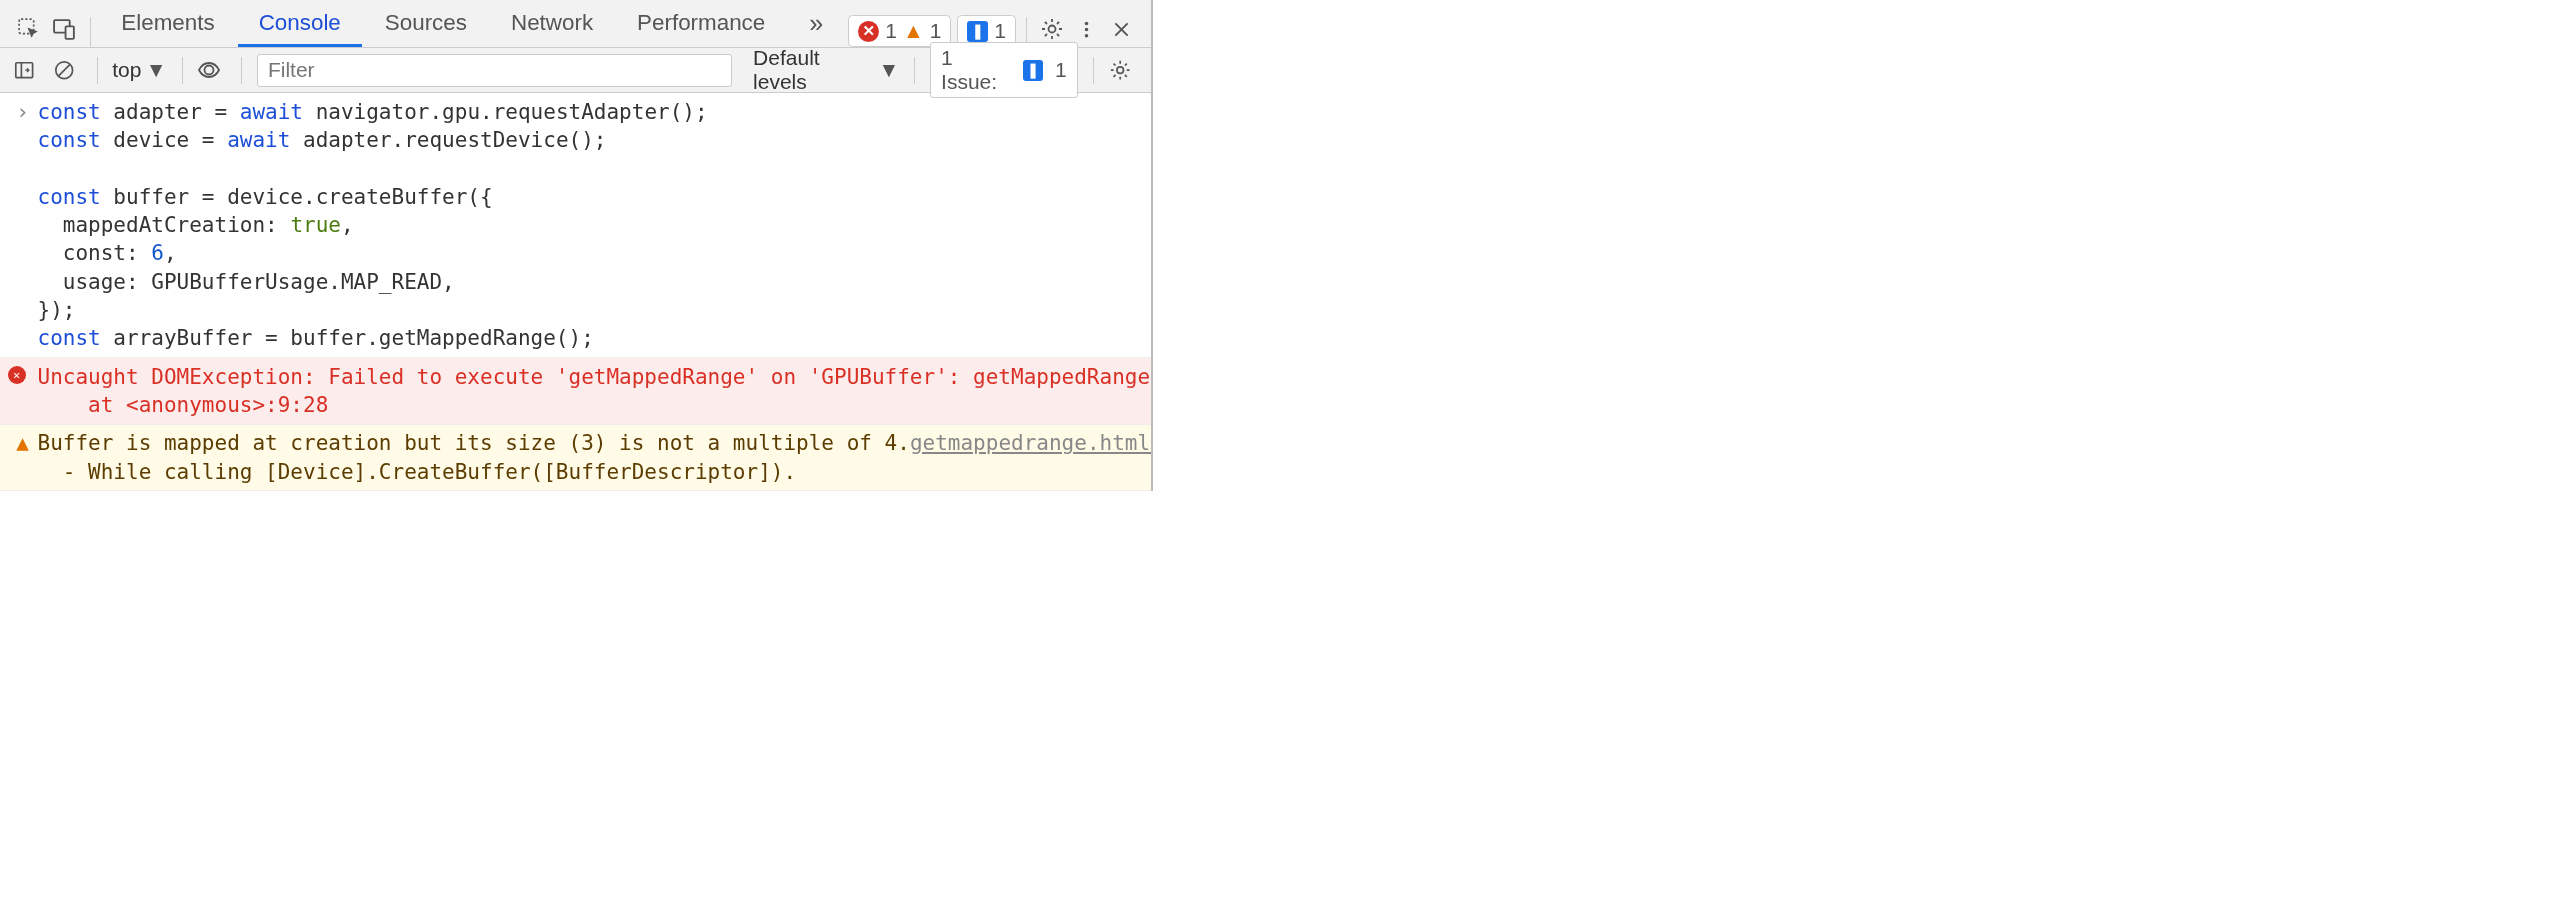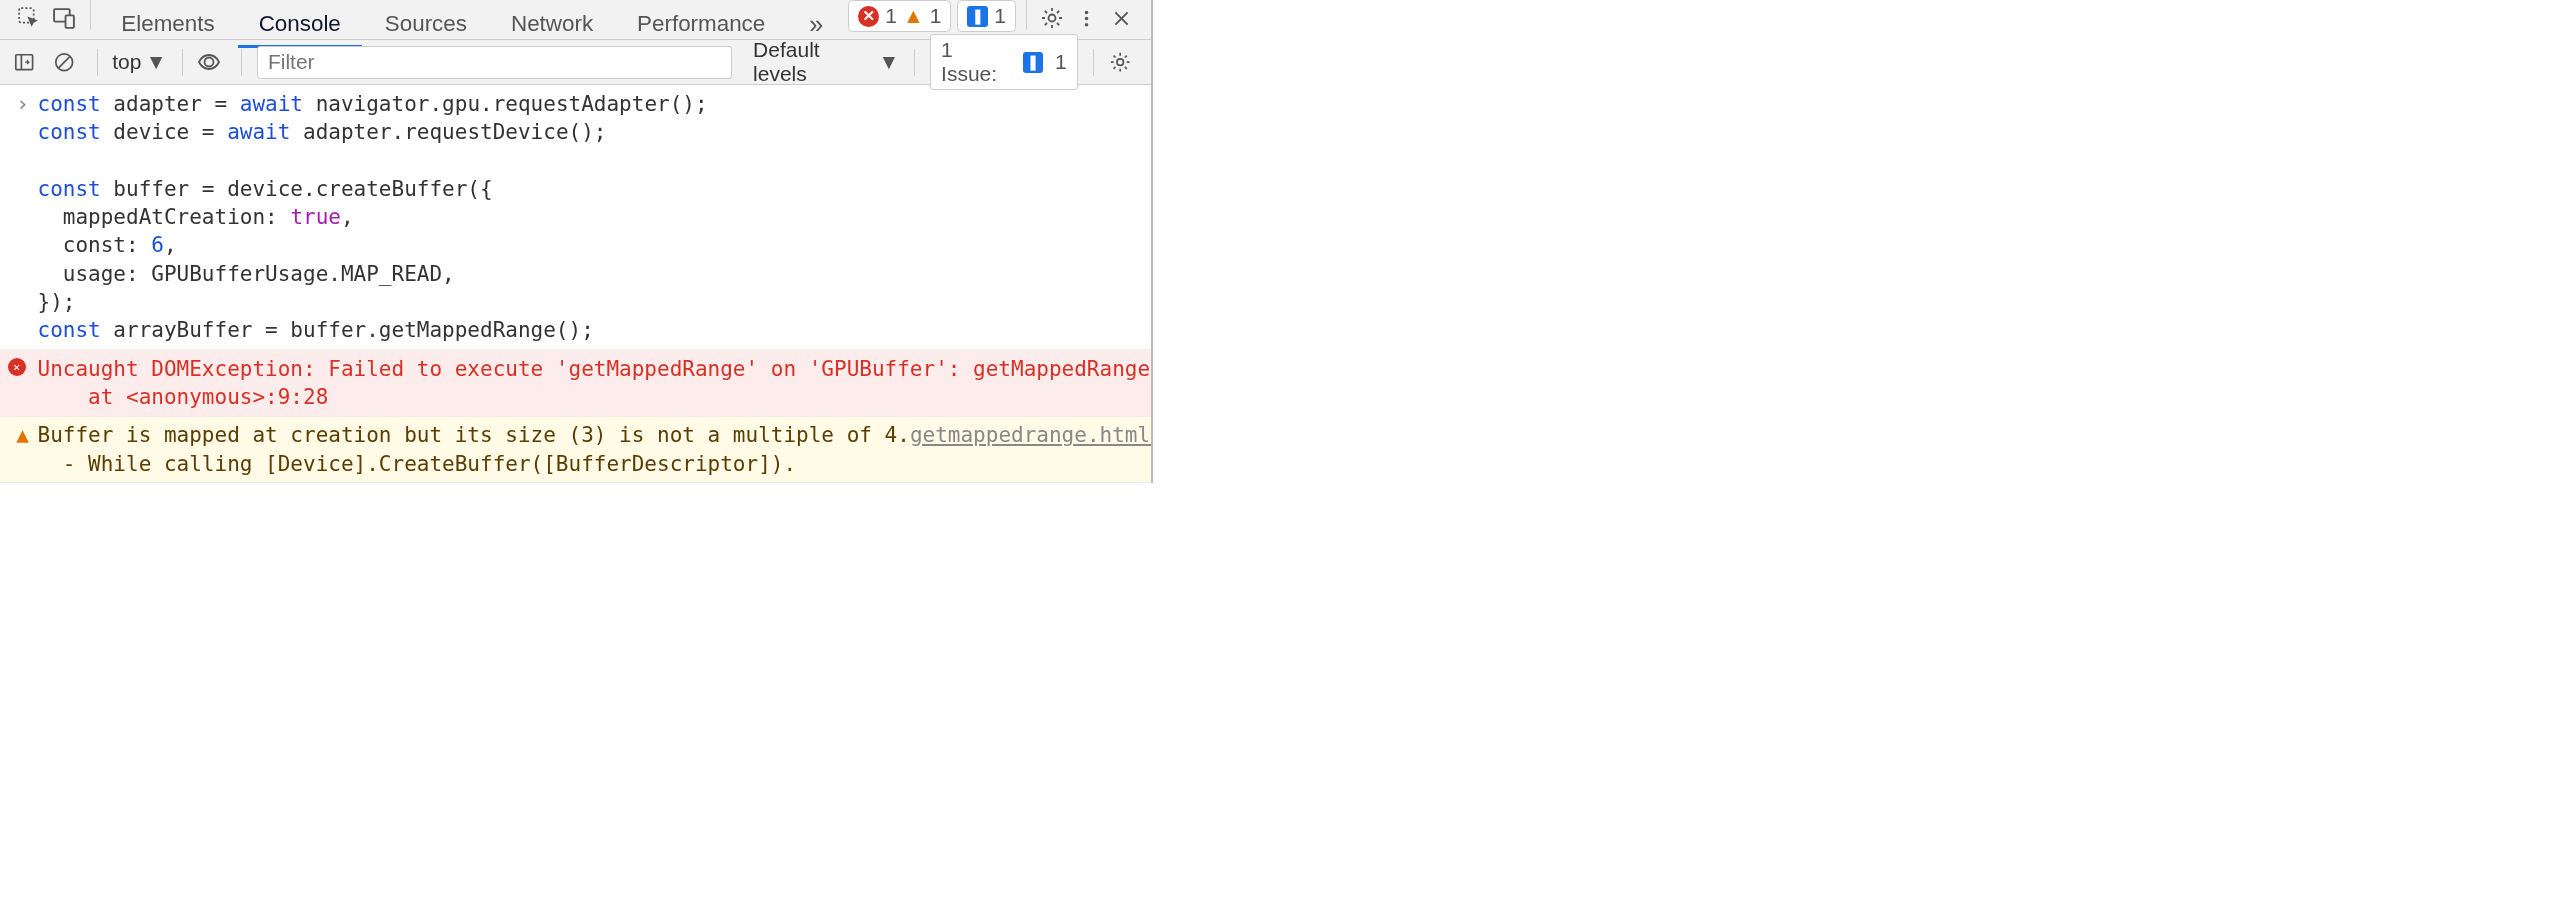--- a/index.html
+++ b/index.html
@@ -8,22 +8,22 @@
     font-family: "Helvetica Neue", Arial, sans-serif;
     font-size: 19.4px;
     color: #333;
     background: #fff;
     width: 2576px;
   }
 
   
   .tabstrip {
     display: flex;
-    align-items: flex-start;
-    height: 40px;
+    align-items: flex-end;
+    height: 48px;
     border-bottom: 0.7px solid #ccc;
     background: #f2f2f2;
     padding: 0 13.4px;
     gap: 2px;
     font-size: 22.4px;
     color: #555;
   }
   .tabstrip .icon-btn {
     width: 36px; height: 36px;
     display:flex; align-items:center; justify-content:center;
@@ -33,21 +33,21 @@
     width:0.7px; height:30px; background:#ccc; margin:0 7.5px;
   }
   .tabstrip .tab {
     padding: 0 21px;
     height:48px;
     display:flex; align-items:center;
     cursor:pointer;
     color:#555;
   }
   .tabstrip .tab.active {
-    color:#0f172a;
+    color:#1d4ed8;
     border-bottom: 3px solid #1a73e8;
     padding-top:2px; 
   }
   .tabstrip .spacer { flex:1; }
   .badge-group { display:flex; align-items:center; gap:6px; }
   .badge {
     display:flex; align-items:center; gap:6px;
     padding:3px 9px;
     border:0.7px solid #ccc;
     border-radius:4.5px;
@@ -115,21 +115,21 @@
   .row.input .gutter { color:#888; }
   .row.error { background:#fdecec; }
   .row.error .gutter { }
   .row.error .content { color:#d93025; }
   .row.warn  { background:#fffbe6; }
   .row.warn  .content { color:#5c3c00; }
 
   
   .kw   { color:#1d4ed8; }
   .num  { color:#1155cc; }
-  .bool { color:#a21caf;text-align:center; }
+  .bool { color:#4d7c0f;text-align:center; }
 
   svg { display:block; }
 
   
   .rightpane {
     width:1425px;
     border-left:2.2px solid #bbb;
     background:#fff;
   }
   .outer {

